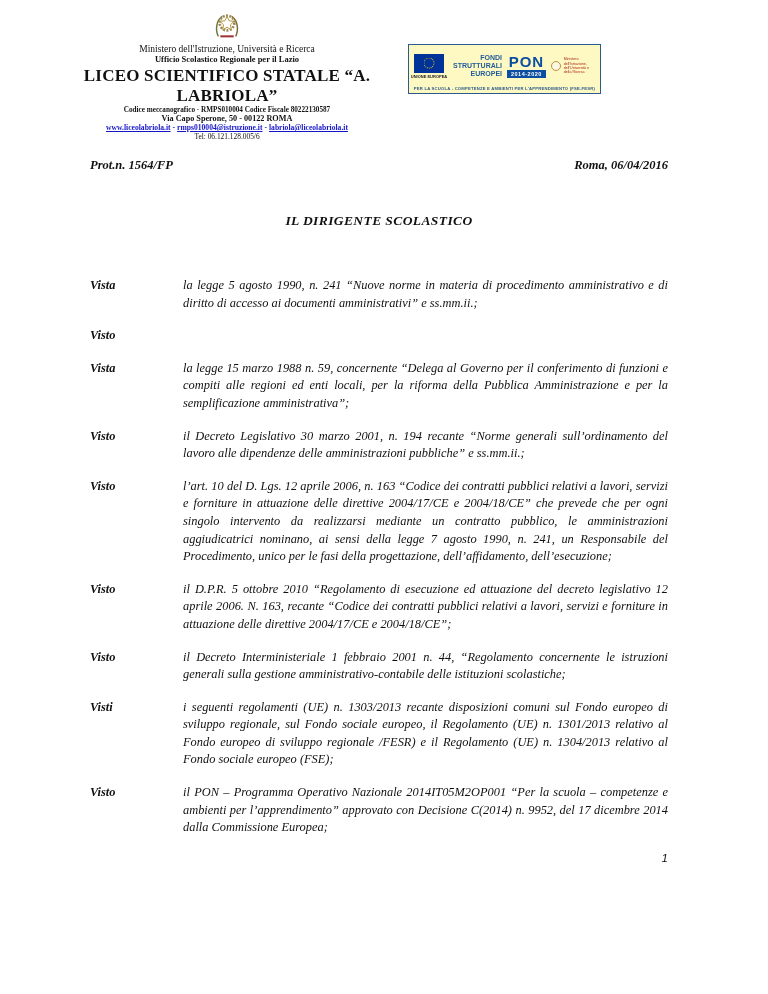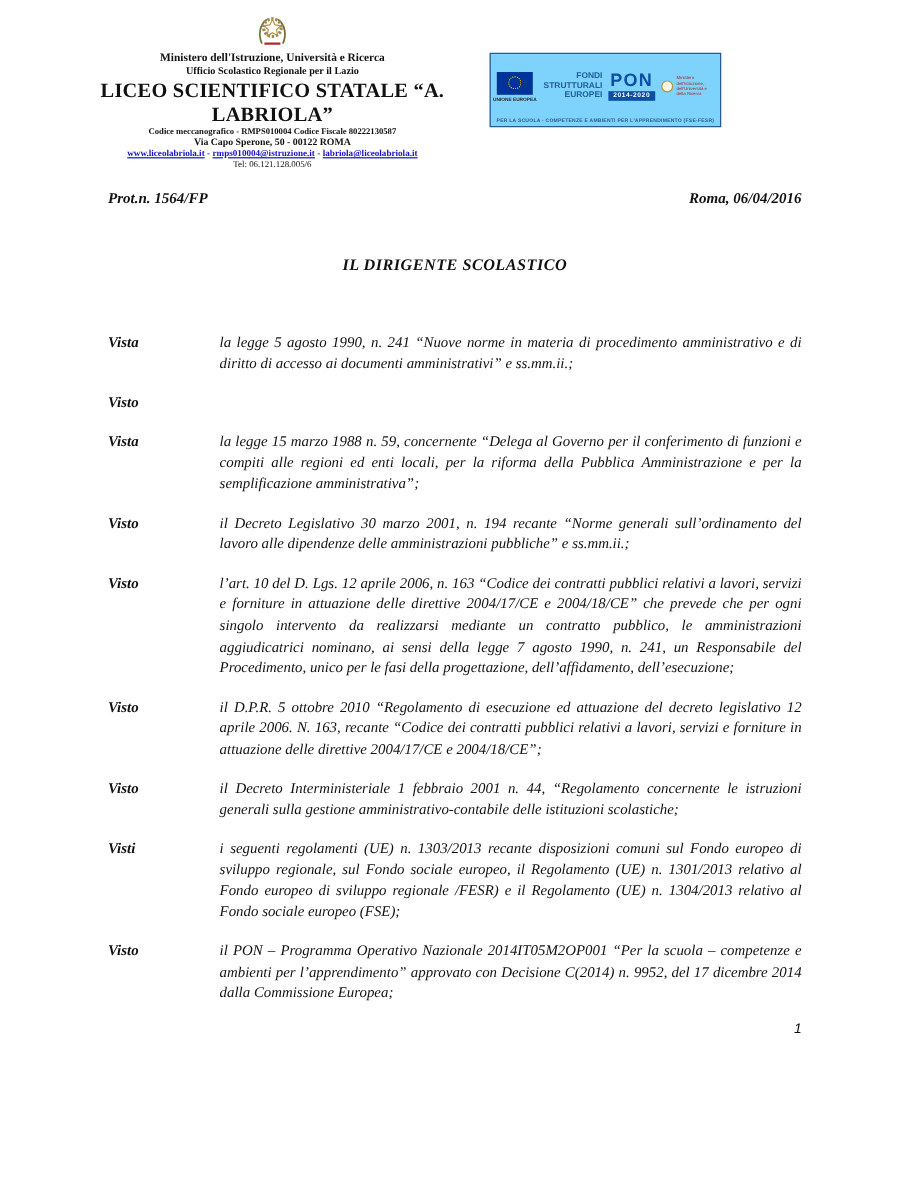--- a/index.html
+++ b/index.html
@@ -4,33 +4,33 @@
 <style>
   * { margin:0; padding:0; box-sizing:border-box; }
   html,body { width:768px; height:994px; background:#ffffff; overflow:hidden; }
   body { font-family:"Liberation Serif", serif; color:#111; }
   .page { position:relative; width:768px; height:994px; background:#fff; }
 
   
   .letterhead { position:relative; height:130px; }
   .head-left { position:absolute; left:72px; top:8px; width:310px; text-align:center; }
   .emblem { display:block; margin:0 auto 2px; }
-  .min1 { font-size:9.5px; font-weight:bold; }
+  .min1 { font-size:9.5px; font-weight:normal; }
   .min2 { font-size:8.5px; font-weight:bold; }
   .school { font-size:17px; font-weight:bold; letter-spacing:.2px; margin-top:2px; }
   .codes { font-size:7.2px; font-weight:bold; }
   .addr  { font-size:8.2px; font-weight:bold; }
   .links { font-size:7.6px; font-weight:bold; }
   .links a { color:#1414c8; text-decoration:underline; cursor:pointer; }
   .links .sep { color:#1414c8; padding:0 2px; }
   .tel   { font-size:7.4px; }
 
   
-  .pon-box { position:absolute; left:408px; top:44px; width:193px; height:62px;
-             border:1px solid #2a5b8a; background:#7dd3fc; display:flex; flex-direction:column;
+  .pon-box { position:absolute; left:408px; top:44px; width:193px; height:50px;
+             border:1px solid #2a5b8a; background:#fef9c3; display:flex; flex-direction:column;
              font-family:"Liberation Sans", sans-serif; }
   .pon-row { flex:1; display:flex; align-items:center; gap:5px; padding:3px 4px 1px; }
   .eu-flag-wrap { display:flex; flex-direction:column; align-items:center; width:32px; }
   .eu-flag { width:30px; height:19px; background:#003399; position:relative; }
   .eu-stars { position:absolute; left:50%; top:50%; width:11px; height:11px;
               transform:translate(-50%,-50%); border:1px dotted #ffcc00; border-radius:50%; }
   .eu-label { font-size:4px; font-weight:bold; color:#222; margin-top:1px; white-space:nowrap; }
   .fondi { width:52px; font-size:7px; font-weight:bold; color:#1f5c99; text-align:right;
            line-height:1.15; text-transform:uppercase; }
   .pon-mark { display:flex; flex-direction:column; align-items:center; }

